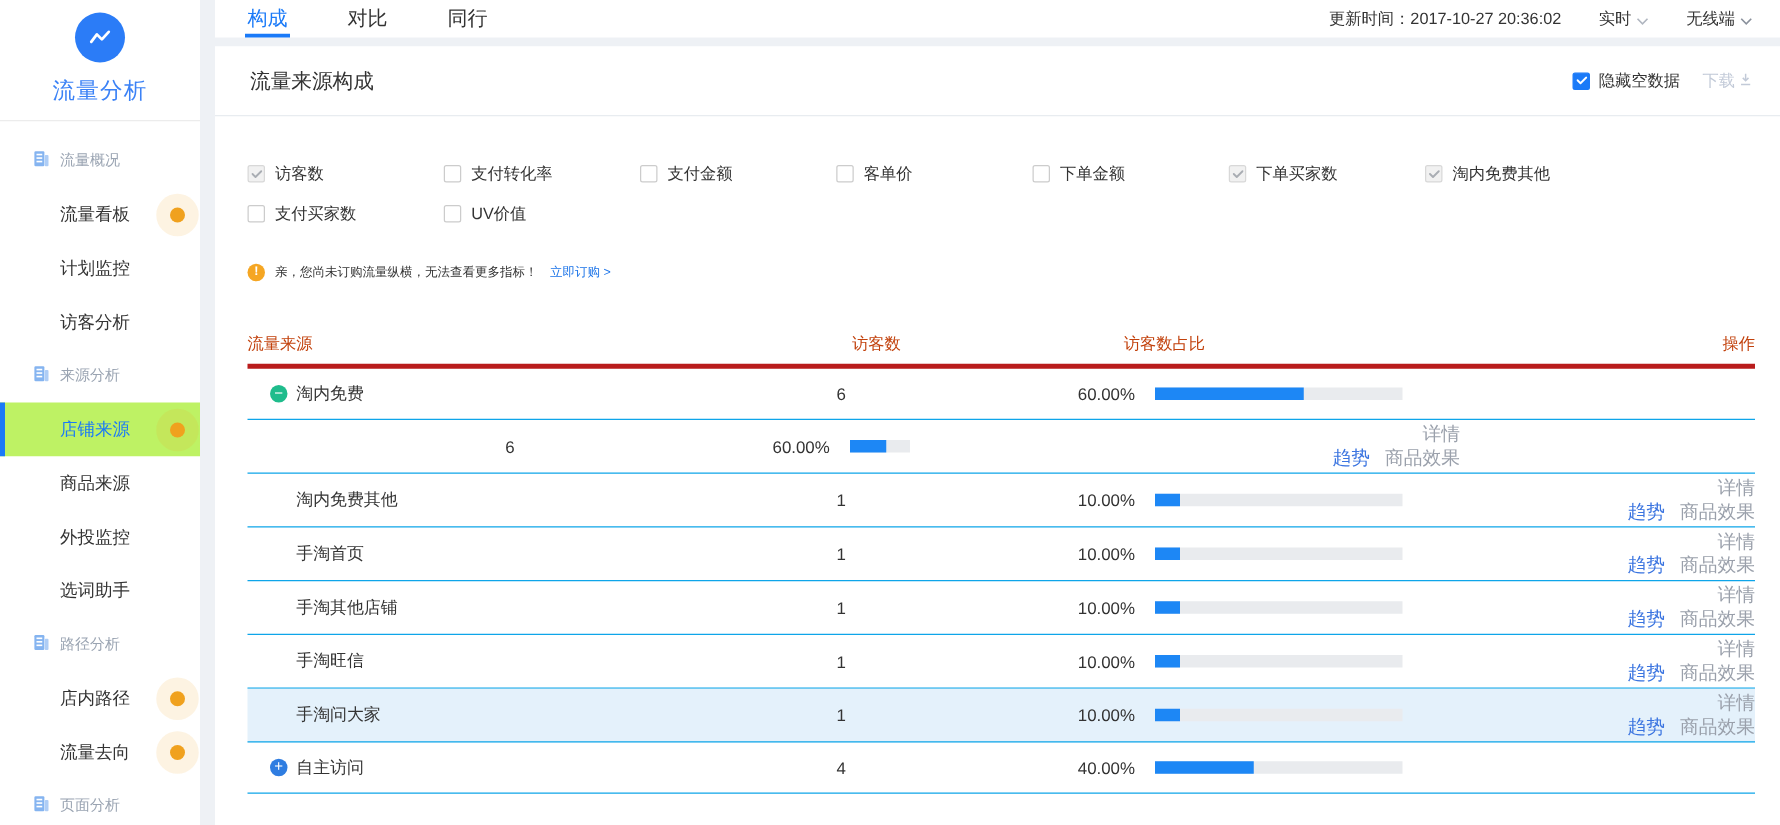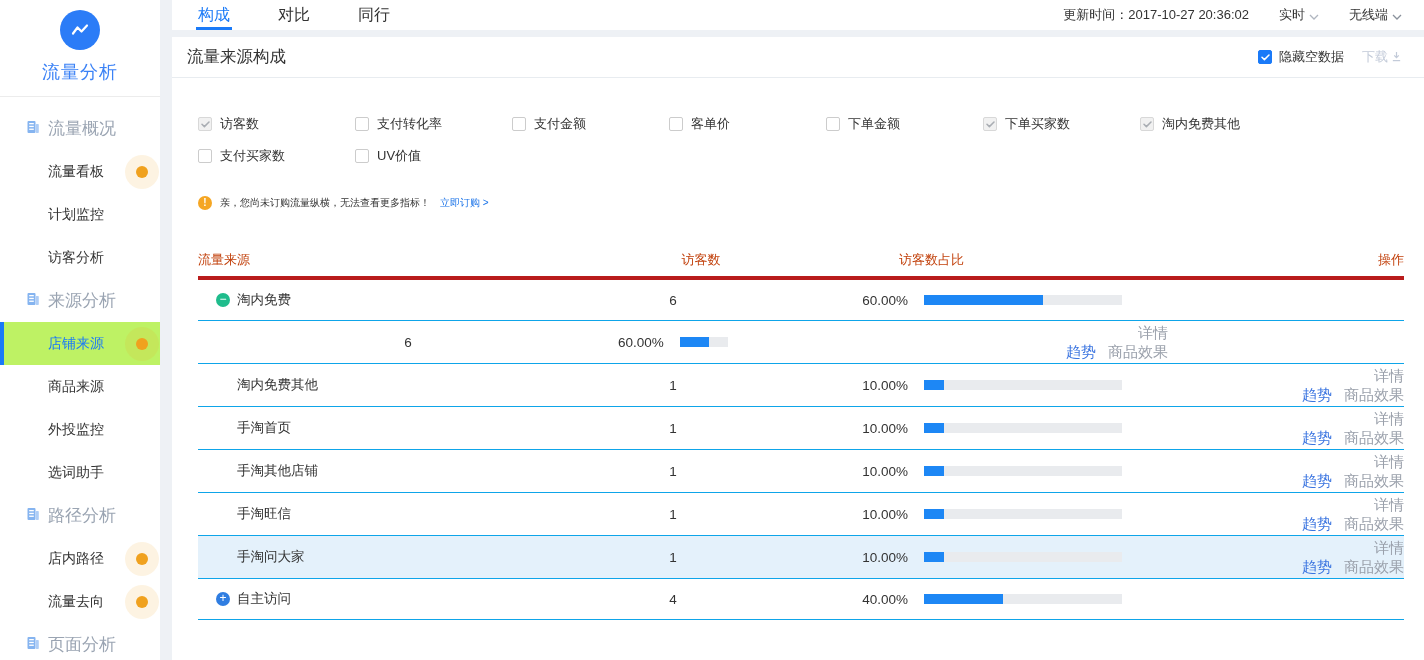--- a/index.html
+++ b/index.html
@@ -7,39 +7,39 @@
   body { background:#eef1f5; font-family:"Liberation Sans","DejaVu Sans",sans-serif; color:#333; }
   .app { display:flex; width:100%; height:100%; }
 
   
   .sidebar { width:160px; background:#fff; flex-shrink:0; height:100%; }
   .logo-area { height:97px; border-bottom:1px solid #ececec; text-align:center; padding-top:10px; }
   .logo-circle { width:40px; height:40px; border-radius:50%; background:#2b7cf7; margin:0 auto; display:flex; align-items:center; justify-content:center; }
   .app-title { margin-top:10px; font-size:18px; color:#3b82f6; letter-spacing:1px; }
   .nav { padding-top:10px; }
   .nav-item { position:relative; height:43px; display:flex; align-items:center; font-size:14px; color:#333; cursor:pointer; }
-  .nav-item.section { padding-left:26px; color:#9aa4b2; font-size:17px; cursor:default; gap:8px; }
+  .nav-item.section { padding-left:26px; color:#9aa4b2; font-size:12px; cursor:default; gap:8px; }
   .nav-item.child { padding-left:48px; }
   .nav-item.active { background:#bef264; color:#1a7af8; }
   .nav-item.active::before { content:""; position:absolute; left:0; top:0; bottom:0; width:4px; background:#1a7af8; }
   .dot-halo { position:absolute; right:1px; top:50%; transform:translateY(-50%); width:34px; height:34px; border-radius:50%; background:rgba(243,163,32,0.13); display:flex; align-items:center; justify-content:center; }
   .dot { width:12px; height:12px; border-radius:50%; background:#f0a11e; }
 
   
   .main { flex:1; margin-left:12px; display:flex; flex-direction:column; height:100%; }
   .tabbar { height:30px; background:#fff; display:flex; justify-content:space-between; align-items:center; padding:0 22px 0 26px; flex-shrink:0; }
   .tabs { display:flex; gap:48px; height:100%; }
   .tab { font-size:16px; display:flex; align-items:center; position:relative; cursor:pointer; color:#333; }
   .tab.active { color:#1a7af8; }
   .tab.active::after { content:""; position:absolute; bottom:0; left:50%; transform:translateX(-50%); width:36px; height:3px; background:#1a7af8; }
   .topbar-right { display:flex; align-items:center; gap:30px; font-size:13px; }
   .dd { display:flex; align-items:center; gap:4px; cursor:pointer; }
 
   .panel { margin-top:7px; background:#fff; flex:1; overflow:hidden; }
-  .panel-header { height:41px; border-bottom:1px solid #e8ecf0; display:flex; align-items:center; justify-content:space-between; padding:0 22px 0 15px; }
+  .panel-header { height:56px; border-bottom:1px solid #e8ecf0; display:flex; align-items:center; justify-content:space-between; padding:0 22px 0 28px; }
   .panel-title { font-size:16.5px; color:#333; }
   .panel-tools { display:flex; align-items:center; gap:18px; font-size:13px; }
   .hide-empty { display:flex; align-items:center; gap:7px; cursor:pointer; }
   .download { display:flex; align-items:center; gap:3px; color:#c2cad8; cursor:pointer; }
 
   
   .cb { width:14px; height:14px; border:1px solid #ccc; border-radius:2px; background:#fff; display:inline-flex; align-items:center; justify-content:center; flex-shrink:0; }
   .cb svg { display:none; }
   .cb.checked svg { display:block; }
   .cb.checked.disabled { background:#f1f1f1; border-color:#d8d8d8; color:#a9adb3; }

